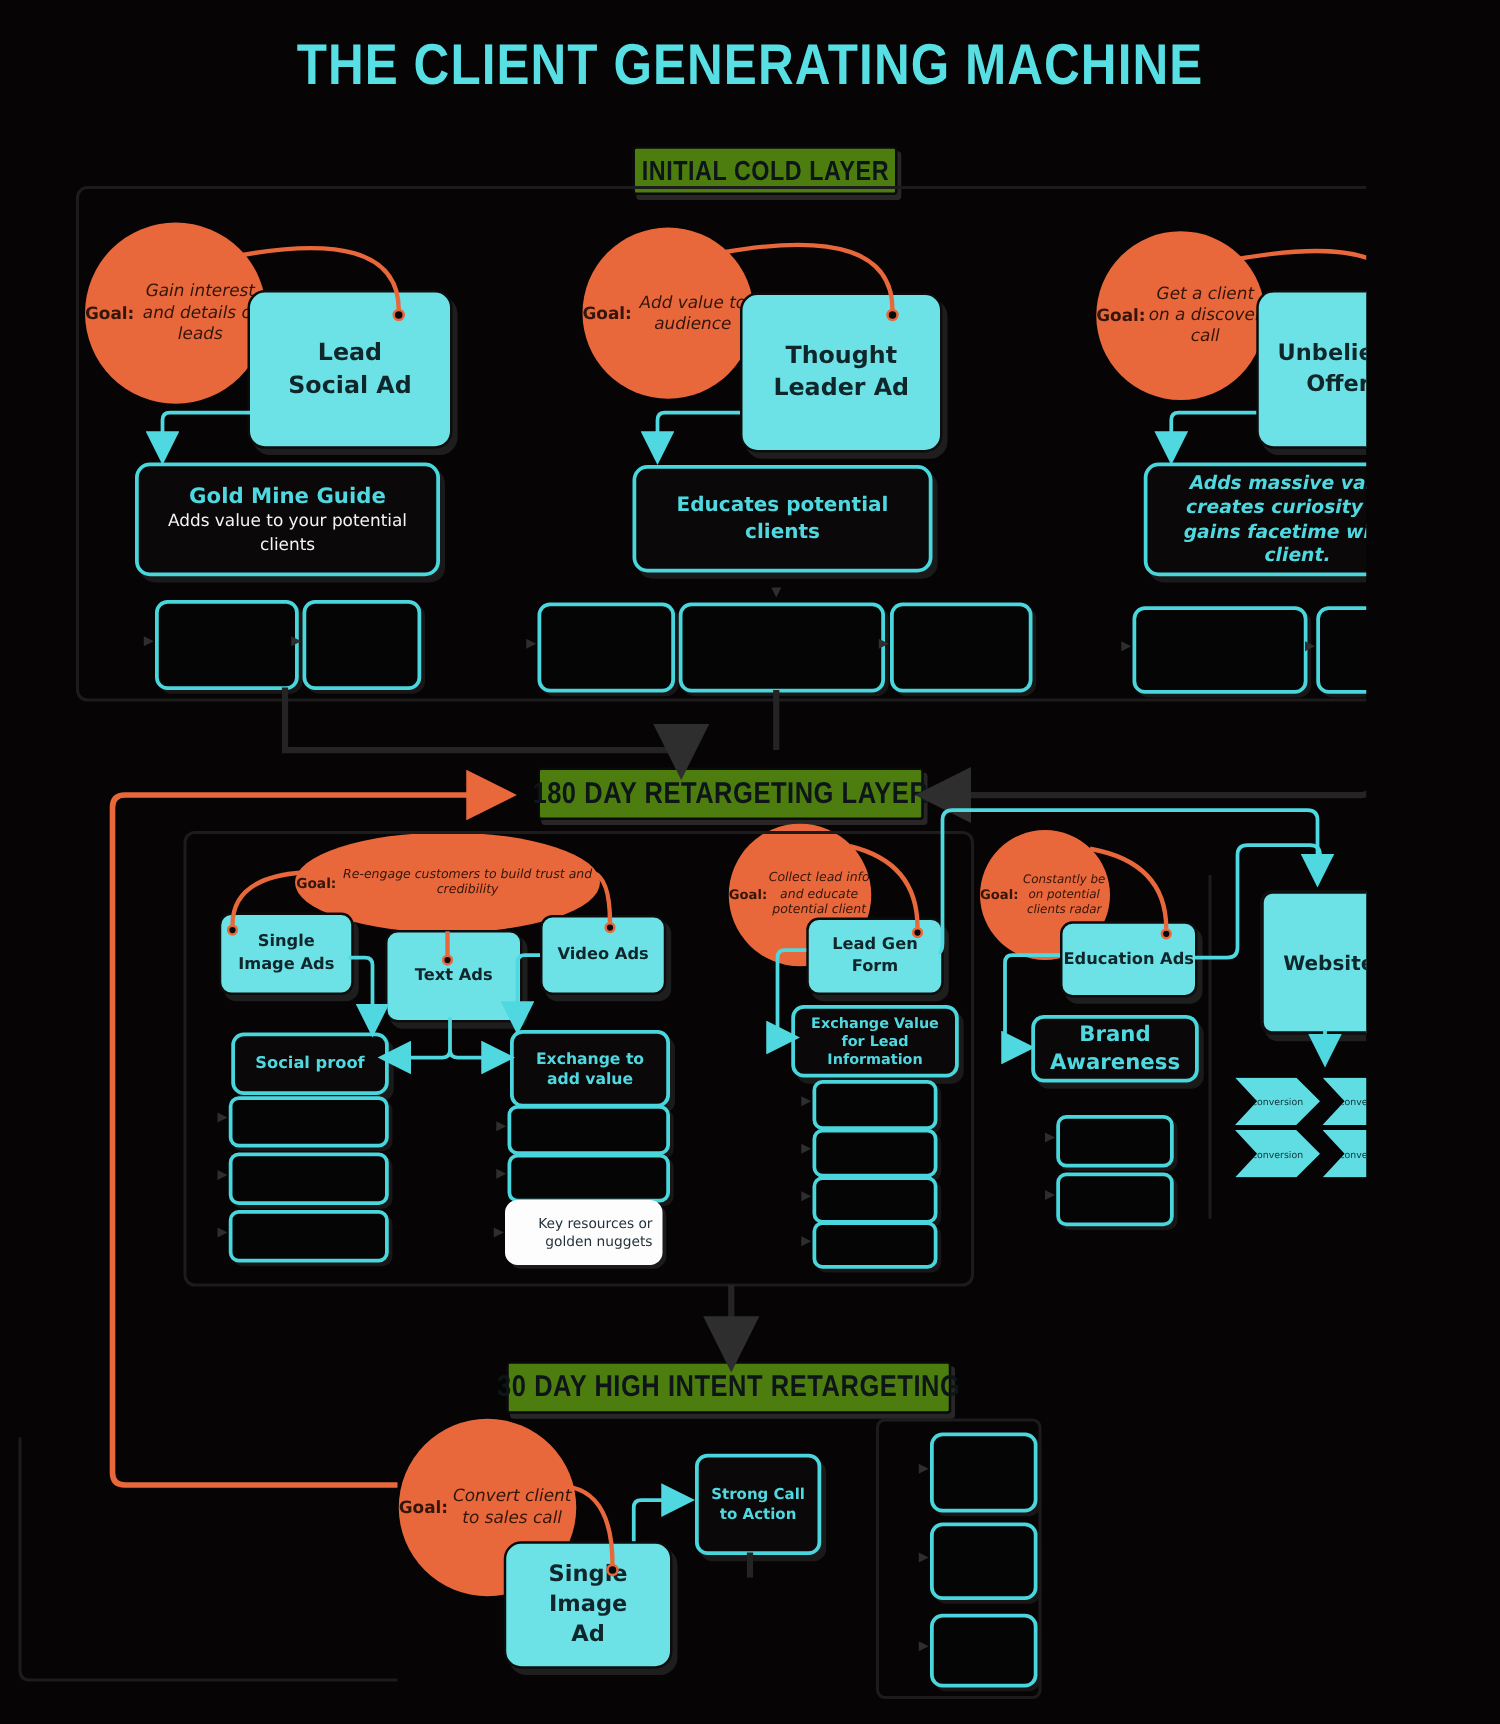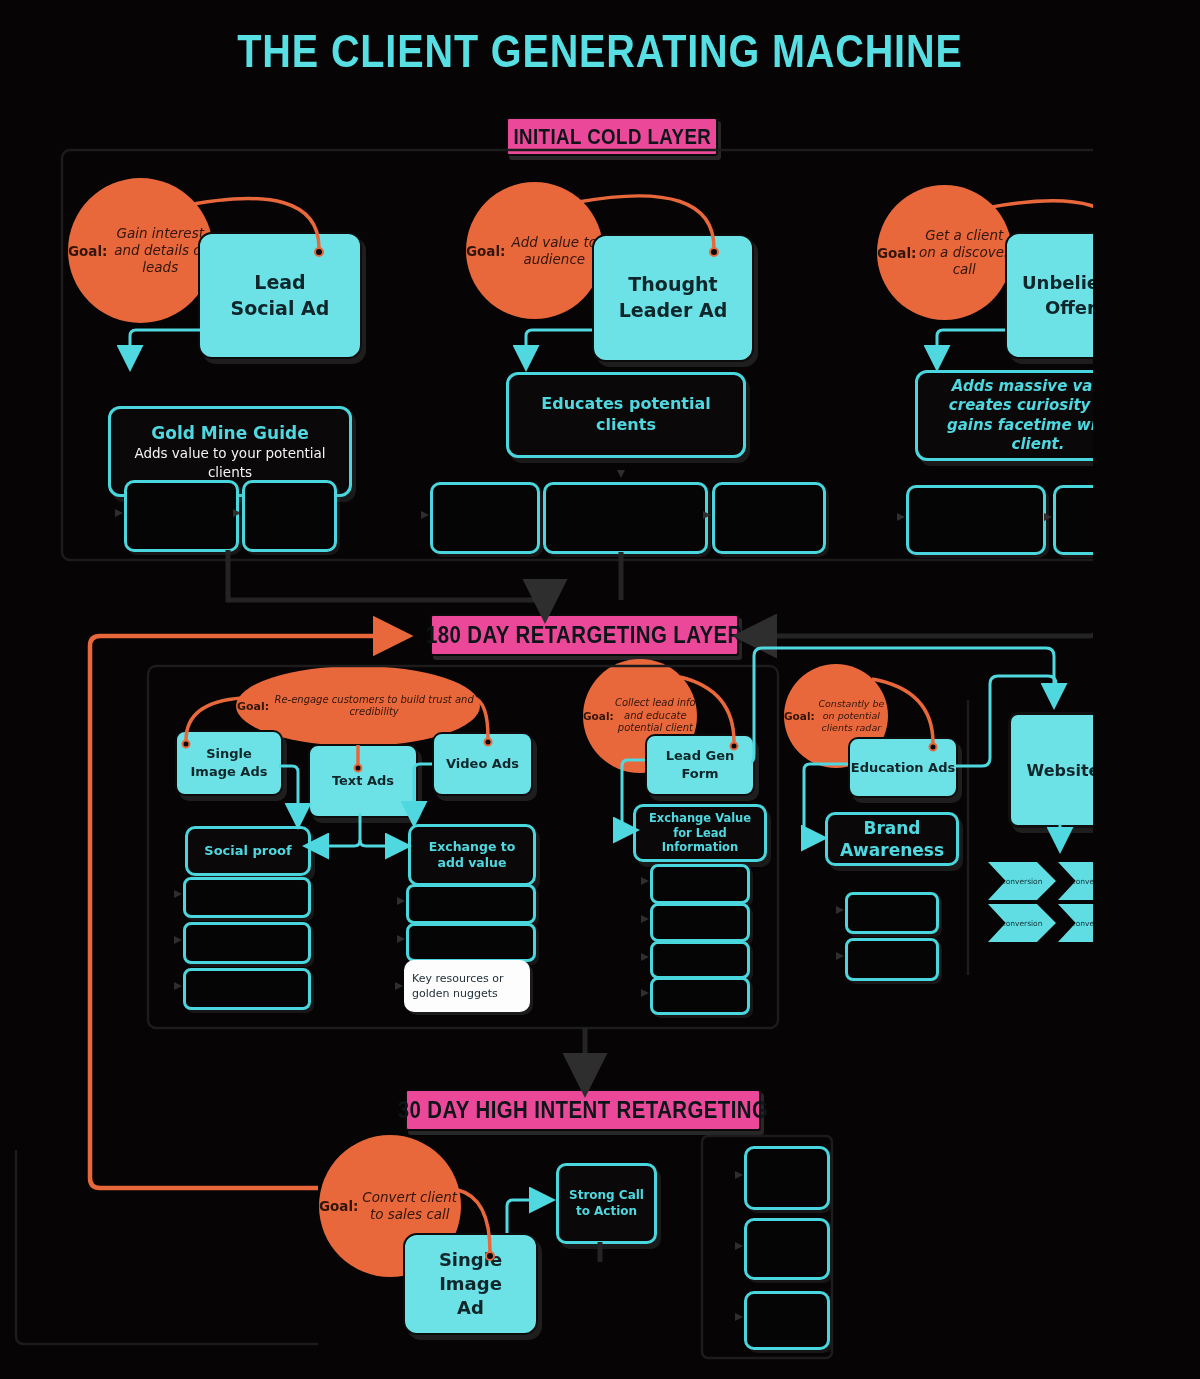--- a/index.html
+++ b/index.html
@@ -2,39 +2,39 @@
 <html><head>
 <meta charset="utf-8">
 <style>
   html,body{margin:0;padding:0;background:#060404;}
   #canvas{position:relative;width:1093px;height:1379px;background:#060404;overflow:hidden;
           font-family:"DejaVu Sans",sans-serif;}
   .abs{position:absolute;}
   .headline{font-family:"Liberation Sans",sans-serif;font-weight:bold;color:#57dfe4;
             text-align:center;letter-spacing:1px;transform:scaleX(0.86);transform-origin:center;}
   .badge{font-family:"Liberation Sans",sans-serif;font-weight:bold;color:#0d1518;
-         background:#ec4899;border:2px solid #0a0a0a;display:flex;align-items:center;justify-content:center;
+         background:#4d7c0f;border:2px solid #0a0a0a;display:flex;align-items:center;justify-content:center;
          box-shadow:3px 4px 0 rgba(130,130,130,0.28);border-radius:3px;}
   .badge>span{transform:scaleX(0.85);white-space:nowrap;letter-spacing:0.5px;}
   .circle{border-radius:50%;background:#e8683c;color:#33150a;display:flex;flex-direction:row;
           align-items:center;justify-content:center;text-align:center;z-index:1;}
   .goal-h{font-weight:bold;}
   .goal-t{font-style:italic;line-height:1.25;}
   .adbox{background:#6ce2e6;border:2px solid #0c0c0c;border-radius:14px;color:#0f262b;font-weight:bold;
          display:flex;align-items:center;justify-content:center;text-align:center;z-index:2;
          box-shadow:4px 5px 0 rgba(125,125,125,0.22);line-height:1.35;}
   .card{background:#0a0808;border:3px solid #49d6dc;border-radius:12px;display:flex;flex-direction:column;
         align-items:center;justify-content:center;text-align:center;z-index:2;
         box-shadow:4px 5px 0 rgba(125,125,125,0.18);}
   .card-title{color:#4fd8e0;font-weight:bold;line-height:1.3;}
   .card-text{color:#f4f4f4;line-height:1.35;}
   .slot{background:#050505;border:3px solid #49d6dc;border-radius:10px;z-index:2;
         box-shadow:3px 3px 0 rgba(120,120,120,0.16);}
   .white-card{background:#fdfdfd;color:#23313a;border-radius:10px;display:flex;align-items:center;
-        justify-content:center;text-align:left;z-index:2;line-height:1.4;
+        justify-content:center;text-align:right;z-index:2;line-height:1.4;
         box-shadow:3px 3px 0 rgba(120,120,120,0.2);}
   .chev{background:#5fdde2;color:#11343a;display:flex;align-items:center;justify-content:center;
         z-index:2;clip-path:polygon(0 0,72% 0,100% 50%,72% 100%,0 100%,26% 50%);}
   .website{background:#6ce2e6;border:3px solid #101010;border-radius:10px;color:#0f262b;font-weight:bold;
         display:flex;align-items:center;justify-content:center;z-index:2;
         box-shadow:4px 5px 0 rgba(125,125,125,0.22);}
   svg.overlay{position:absolute;left:0;top:0;z-index:4;pointer-events:none;}
 </style>
 </head>
 <body>
@@ -143,21 +143,21 @@
     <span>INITIAL COLD LAYER</span>
   </div>
 
   <div class="abs circle" style="left:68px;top:178px;width:145px;height:145px;font-size:13.5px;">
     <div class="goal-h">Goal:</div>
     <div class="goal-t" style="width:118px;">Gain interest and details of leads</div>
   </div>
   <div class="abs adbox" style="left:198px;top:232px;width:160px;height:123px;font-size:19px;">
     <span style="width:110px;">Lead Social Ad</span>
   </div>
-  <div class="abs card" style="left:108px;top:370px;width:238px;height:85px;margin-top:36px;">
+  <div class="abs card" style="left:108px;top:370px;width:238px;height:85px;">
     <div class="card-title" style="font-size:17px;">Gold Mine Guide</div>
     <div class="card-text" style="font-size:13.5px;width:200px;">Adds value to your potential clients</div>
   </div>
   <div class="abs slot" style="left:124px;top:480px;width:109px;height:66px;"></div>
   <div class="abs slot" style="left:242px;top:480px;width:89px;height:66px;"></div>
 
   <div class="abs circle" style="left:466px;top:182px;width:137px;height:137px;font-size:13.5px;">
     <div class="goal-h">Goal:</div>
     <div class="goal-t" style="width:112px;">Add value to audience</div>
   </div>

